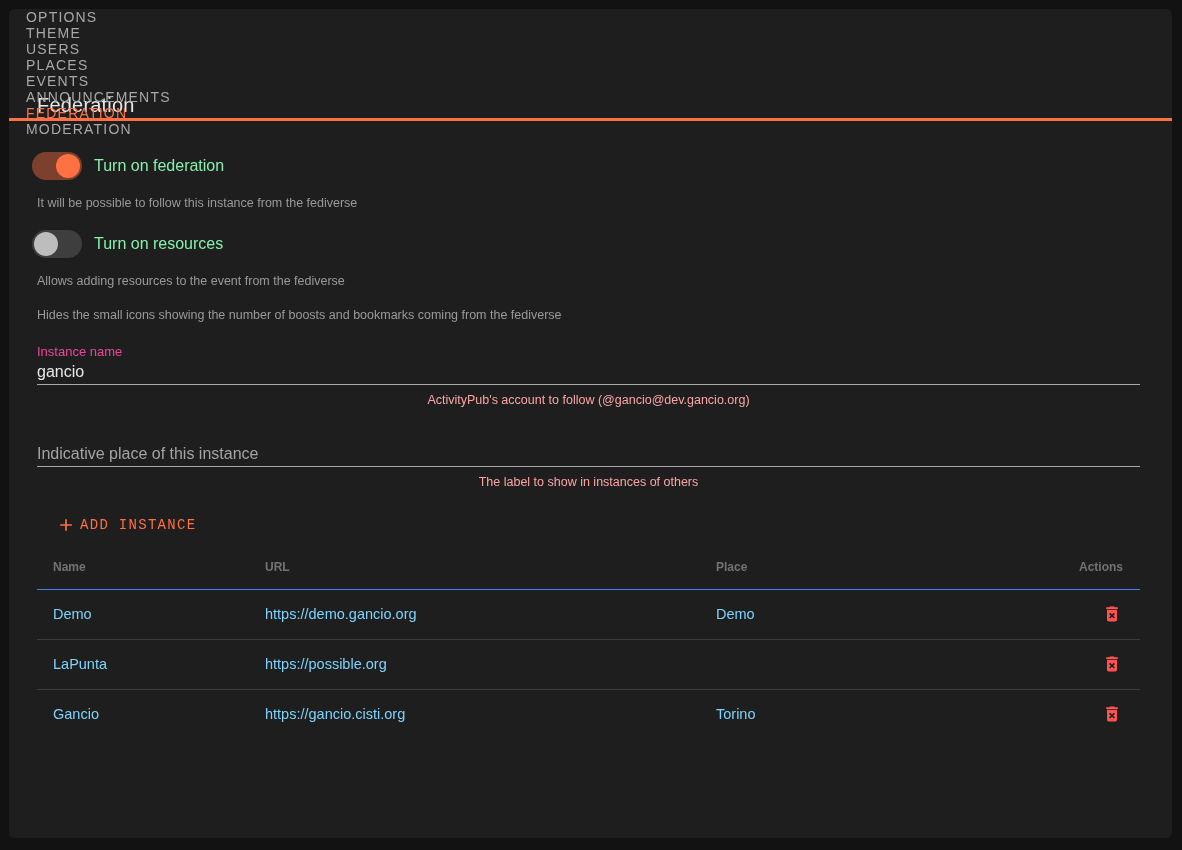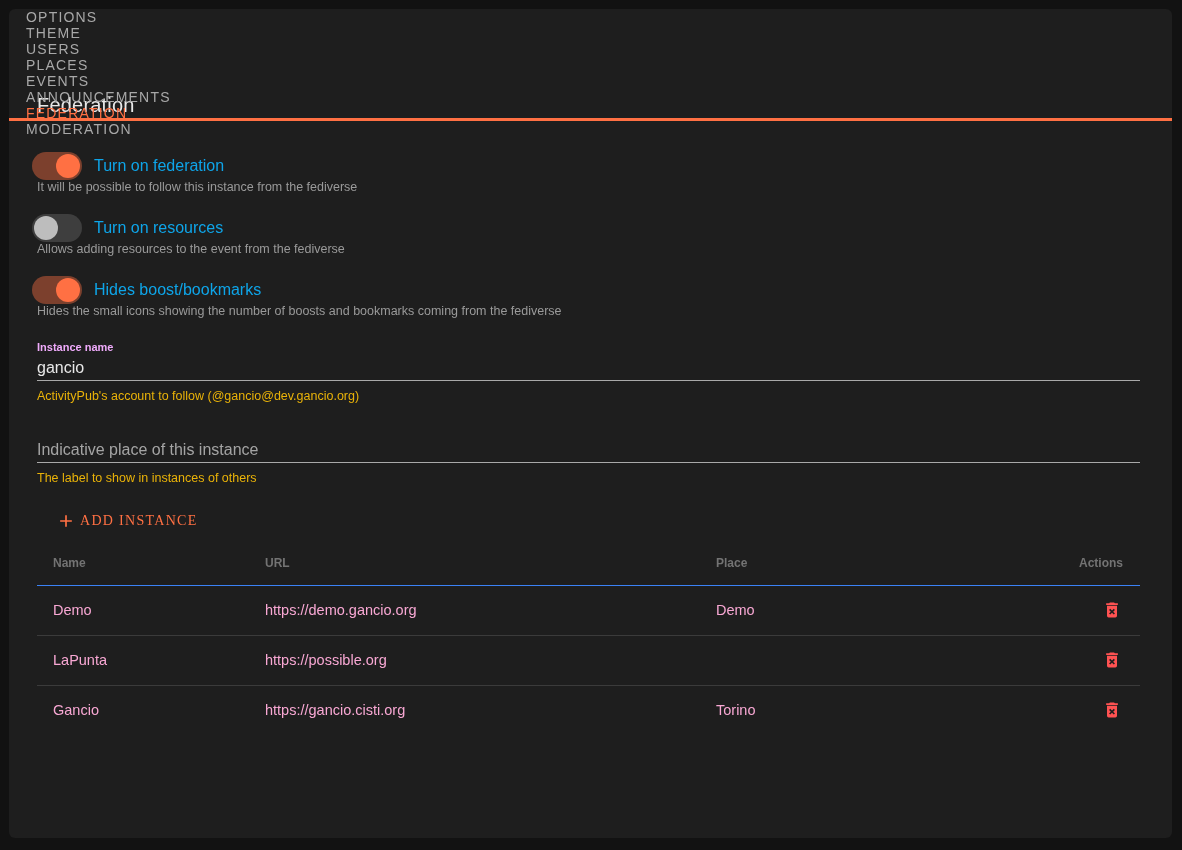--- a/index.html
+++ b/index.html
@@ -50,55 +50,55 @@
     position: relative; width: 50px; height: 28px;
     border-radius: 14px; margin-left: -5px; cursor: pointer; flex: 0 0 auto;
   }
   .switch .thumb {
     position: absolute; top: 2px; width: 24px; height: 24px; border-radius: 50%;
   }
   .switch.on  { background: rgba(255,112,67,0.42); }
   .switch.on  .thumb { right: 2px; background: #FF7043; }
   .switch.off { background: #3e3e3e; }
   .switch.off .thumb { left: 2px; background: #bdbdbd; }
-  .switch-label { margin-left: 12px; font-size: 16px; color: #0ea5e9; }
-  .hint { margin-top: 0; font-size: 12.5px; line-height: 15px; color: #9a9a9a; }
+  .switch-label { margin-left: 12px; font-size: 16px; color: #86efac; }
+  .hint { margin-top: 16px; font-size: 12.5px; line-height: 15px; color: #9a9a9a; }
   
   .text-field { margin-top: 21px; }
   .text-field.place { margin-top: 33px; }
-  .tf-label { display: block; font-size: 11px; line-height: 15px; color: #f0abfc; font-weight: bold; }
+  .tf-label { display: block; font-size: 13px; line-height: 15px; color: #ec4899; }
   .tf-input {
     display: block; width: 100%; height: 26px;
     background: transparent; border: none; border-bottom: 1px solid #a9a9a9;
     outline: none; color: #e8e8e8; font-size: 16px;
     font-family: "Liberation Sans", sans-serif;
     padding: 0;
   }
   .tf-input::placeholder { color: #a4a4a4; opacity: 1; }
-  .tf-hint { margin-top: 8px; font-size: 12.5px; line-height: 15px; color: #eab308; }
+  .tf-hint { margin-top: 8px; font-size: 12.5px; line-height: 15px; color: #fca5a5; text-align: center; }
   
   .add-btn {
     margin-top: 17px; margin-left: 3px;
     display: inline-flex; align-items: center; gap: 4px;
     height: 36px; padding: 0 16px;
     background: transparent; border: none; border-radius: 4px;
     color: #FF7043; font-size: 14px; font-weight: 500; letter-spacing: 1.3px;
-    font-family: Liberation Serif, serif;
+    font-family: Liberation Mono, monospace;
     cursor: pointer;
   }
   
   table.instances { margin-top: 2px; width: 100%; border-collapse: collapse; table-layout: fixed; }
   table.instances th {
     height: 44px; padding: 0 16px;
     text-align: left; font-size: 12px; font-weight: bold; color: #737373;
     border-bottom: 1px solid #3b82f6;
   }
   table.instances td {
     height: 48px; padding: 12px 16px;
-    font-size: 14.5px; color: #f9a8d4;
+    font-size: 14.5px; color: #7dd3fc;
     border-bottom: 1px solid #3b3b3b;
   }
   table.instances tr:last-child td { border-bottom: none; }
   th.col-actions, td.col-actions { text-align: right; padding-right: 24px; }
   .trash-btn {
     background: transparent; border: none; cursor: pointer;
     padding: 2px; line-height: 0; border-radius: 50%;
   }
 </style>
 </head>
@@ -135,26 +135,20 @@
       <div class="switch-row">
         <div class="switch off">
             <div class="thumb"></div>
           </div>
         <div class="switch-label">Turn on resources</div>
       </div>
       <div class="hint">Allows adding resources to the event from the fediverse</div>
     </div>
 
     <div class="field">
-      <div class="switch-row">
-        <div class="switch on">
-            <div class="thumb"></div>
-          </div>
-        <div class="switch-label">Hides boost/bookmarks</div>
-      </div>
       <div class="hint">Hides the small icons showing the number of boosts and bookmarks coming from the fediverse</div>
     </div>
 
     <div class="text-field">
       <label class="tf-label">Instance name</label>
       <input class="tf-input" type="text" value="gancio" style="">
       <div class="tf-hint">ActivityPub's account to follow (@gancio@dev.gancio.org)</div>
     </div>
 
 

